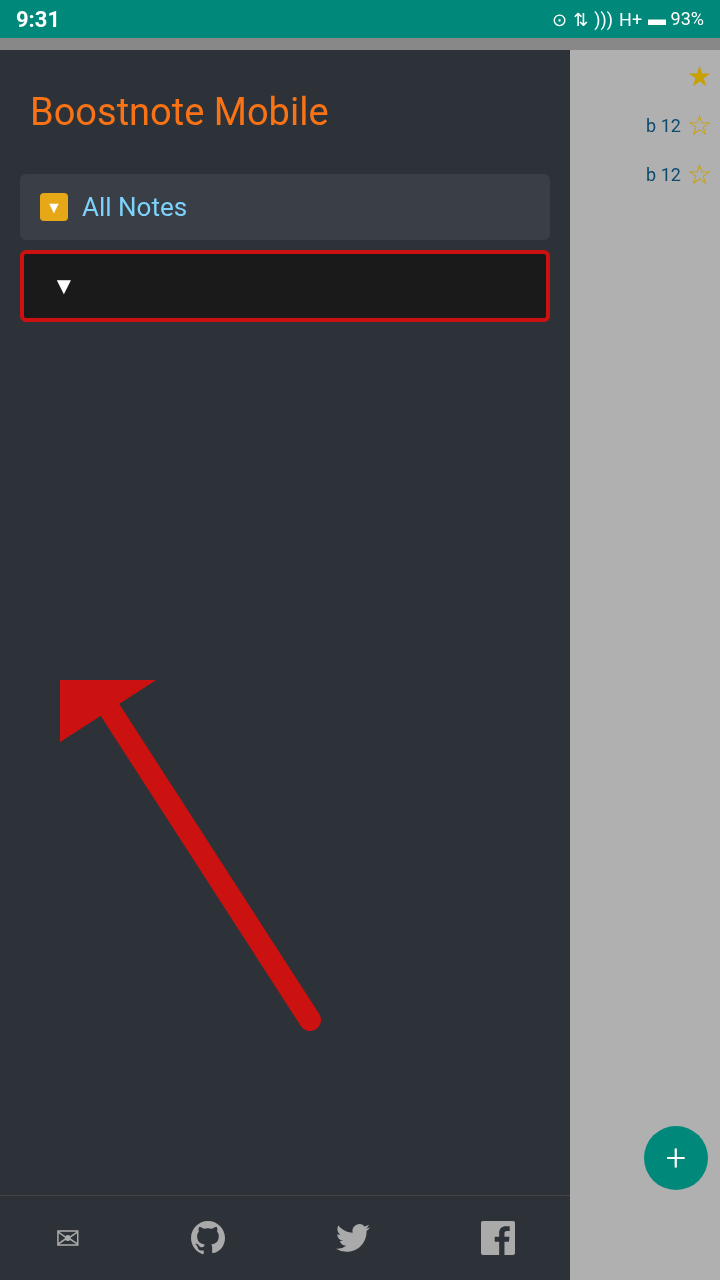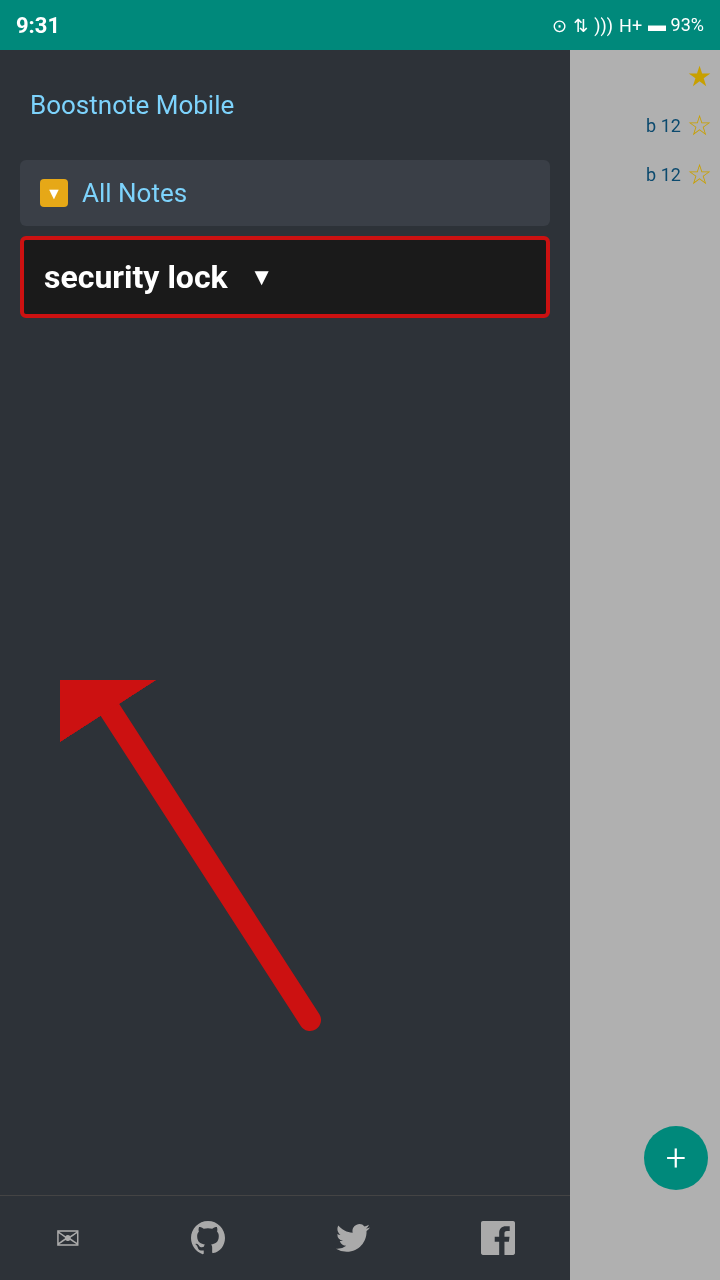--- a/index.html
+++ b/index.html
@@ -10,21 +10,21 @@
       overflow: hidden;
       font-family: 'Roboto', Arial, sans-serif;
       background: #888;
       position: relative;
     }
 
     
     .status-bar {
       position: absolute;
       top: 0; left: 0; right: 0;
-      height: 50px;
+      height: 38px;
       background: #00897B;
       display: flex;
       align-items: center;
       justify-content: space-between;
       padding: 0 16px;
       z-index: 100;
     }
     .status-time {
       color: white;
       font-size: 22px;
@@ -99,22 +99,22 @@
       background: #2d3238;
       z-index: 60;
       display: flex;
       flex-direction: column;
     }
 
     .drawer-header {
       padding: 40px 30px 30px 30px;
     }
     .drawer-title {
-      color: #7dd3fc;
-      font-size: 26px;
+      color: #f97316;
+      font-size: 38px;
       font-weight: 400;
     }
 
     .drawer-items {
       padding: 10px 20px;
       display: flex;
       flex-direction: column;
       gap: 16px;
     }
 
@@ -243,21 +243,20 @@
       <div class="allnotes-icon">
         <span>▼</span>
       </div>
       <span class="drawer-item-label">All Notes</span>
     </div>
 
 
   </div>
 
   <div class="security-lock-item">
-    <span class="security-lock-label">security lock</span>
     <span class="chevron-down">▼</span>
   </div>
 
   <div class="arrow-container">
     <svg width="300" height="400" viewBox="0 0 300 400">
 
       <defs>
         <marker id="arrowhead" markerWidth="20" markerHeight="14" refX="0" refY="7" orient="auto">
           <polygon points="0 0, 20 7, 0 14" fill="#cc1111"></polygon>
         </marker>

